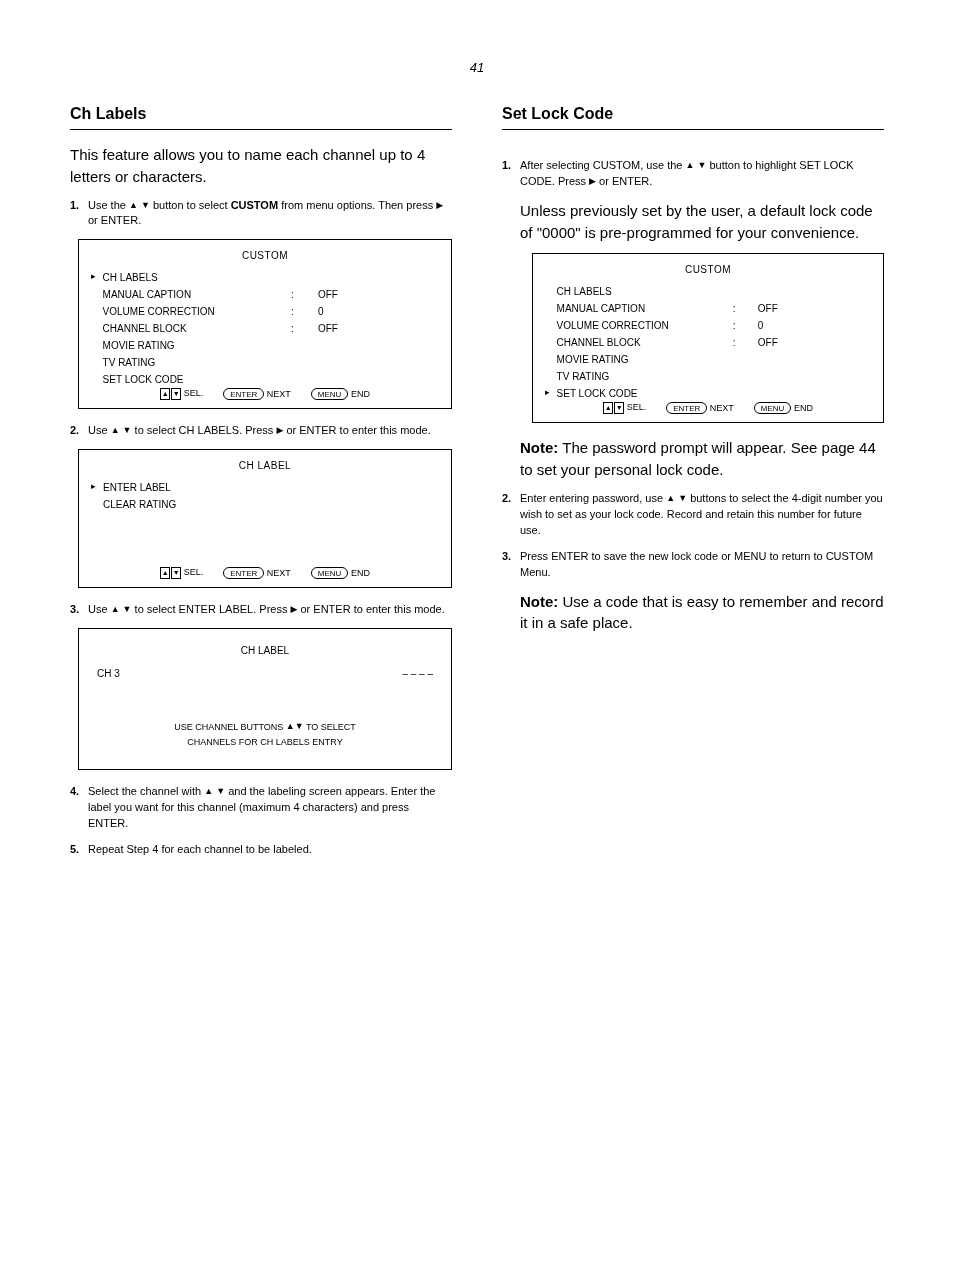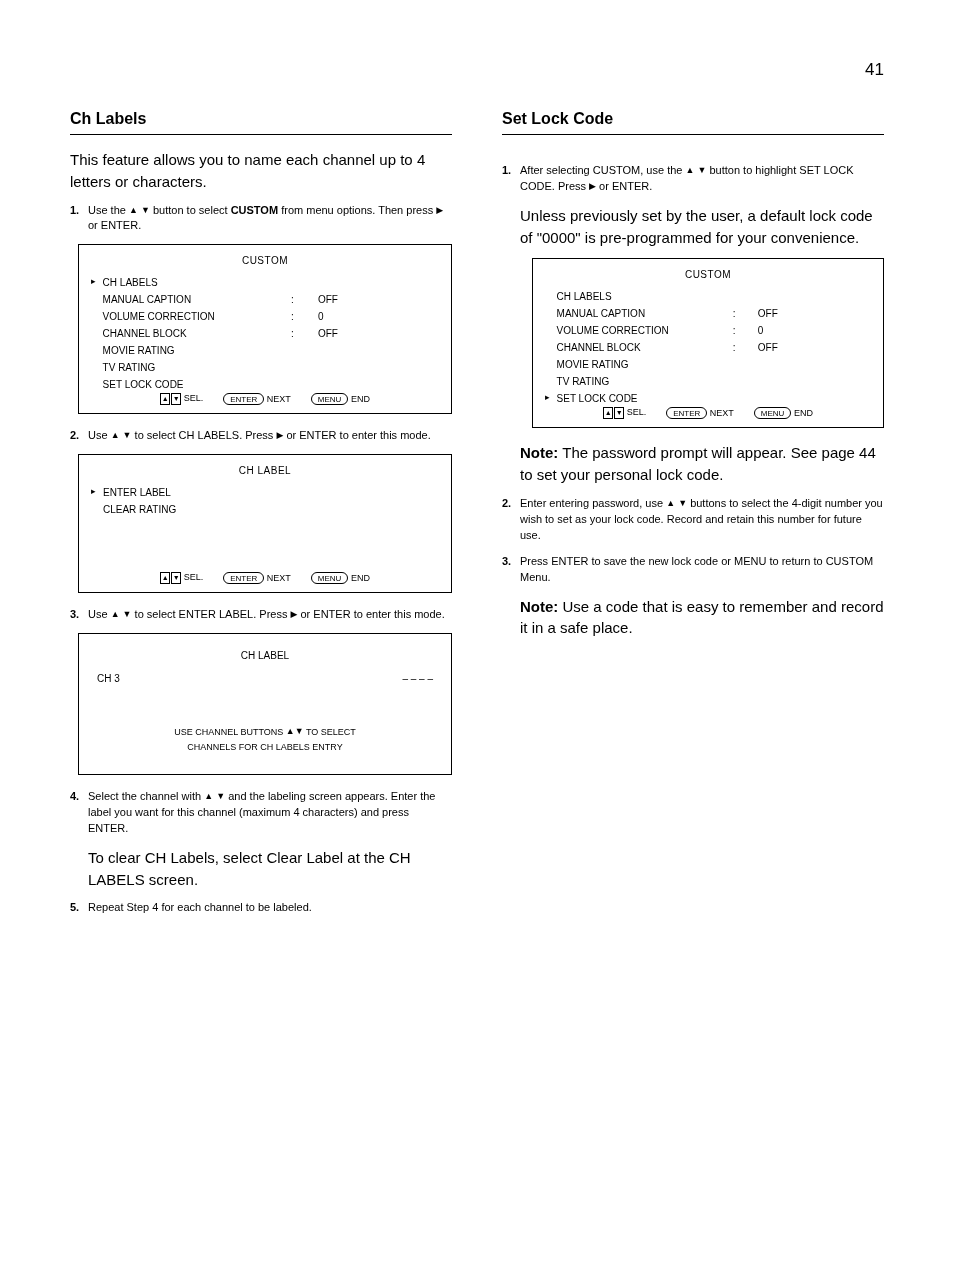--- a/index.html
+++ b/index.html
@@ -1,18 +1,18 @@
 <!DOCTYPE html>
 <html><head>
 <meta charset="utf-8">
 <style>
   * { box-sizing: border-box; margin: 0; padding: 0; }
   html, body { width: 954px; background: #fff; font-family: Arial, Helvetica, sans-serif; color: #000; }
   body { padding: 60px 70px 40px 70px; }
-  .page-number { text-align: right; font-size: 17px; margin-bottom: 30px; }
+  .page-number { text-align: center; font-size: 13px; font-style: italic; margin-bottom: 30px; }
   .columns { display: flex; gap: 50px; }
   .col { flex: 1; min-width: 0; }
   .section-heading { font-size: 16px; font-weight: bold; border-bottom: 1px solid #000; padding-bottom: 6px; margin-bottom: 14px; }
   .body-text { font-size: 15px; line-height: 1.45; margin-bottom: 10px; }
   .step { font-size: 11px; line-height: 1.45; margin-bottom: 10px; display: flex; }
   .step-num { font-weight: bold; width: 18px; flex-shrink: 0; }
   .step-body { flex: 1; }
   .step-body b { font-weight: bold; }
   .menu-box { border: 1.5px solid #000; padding: 10px 12px 8px 12px; margin: 8px 0 14px 8px; font-family: Arial, sans-serif; }
   .menu-title { text-align: center; font-size: 10px; margin-bottom: 8px; letter-spacing: 0.5px; }
@@ -184,21 +184,20 @@
     <div class="step">
       <div class="step-num">4.</div>
       <div class="step-body">
         <span>Select the channel with</span>
         <span class="inline-glyph">▲</span>
         <span class="inline-glyph">▼</span>
         <span>and the labeling screen appears. Enter the label you want for this channel (maximum 4 characters) and press ENTER.</span>
       </div>
     </div>
 
-    <div class="body-text" style="margin-left:18px">To clear CH Labels, select Clear Label at the CH LABELS screen.</div>
 
     <div class="step">
       <div class="step-num">5.</div>
       <div class="step-body">Repeat Step 4 for each channel to be labeled.</div>
     </div>
 
   </div>
 
   <div class="col">
 

